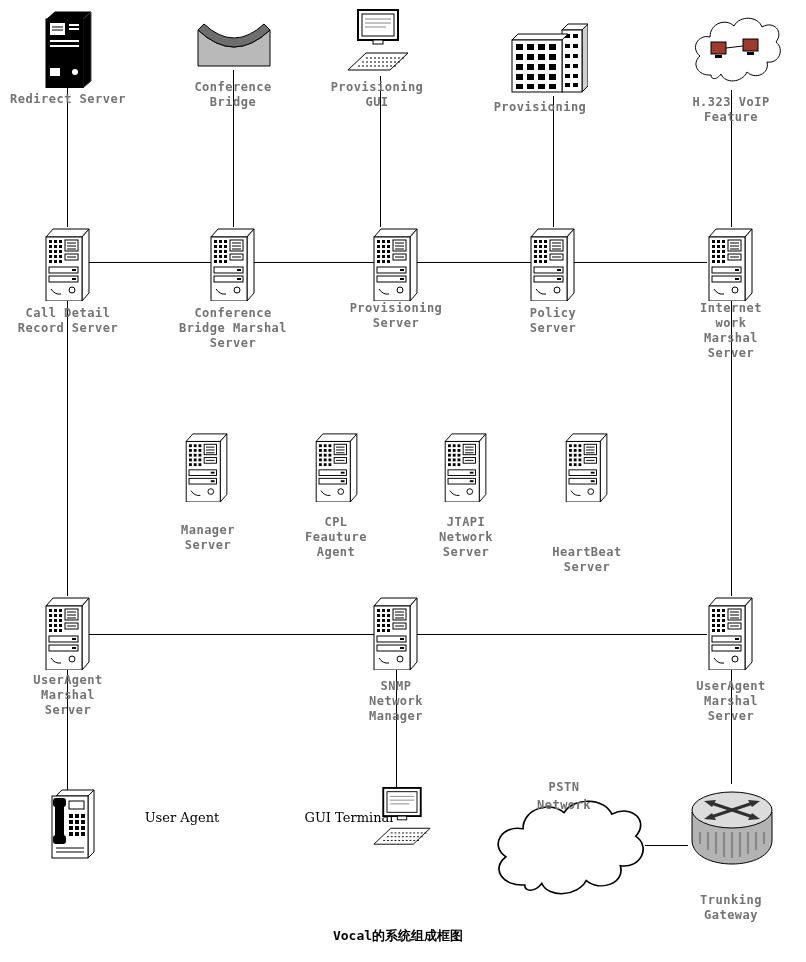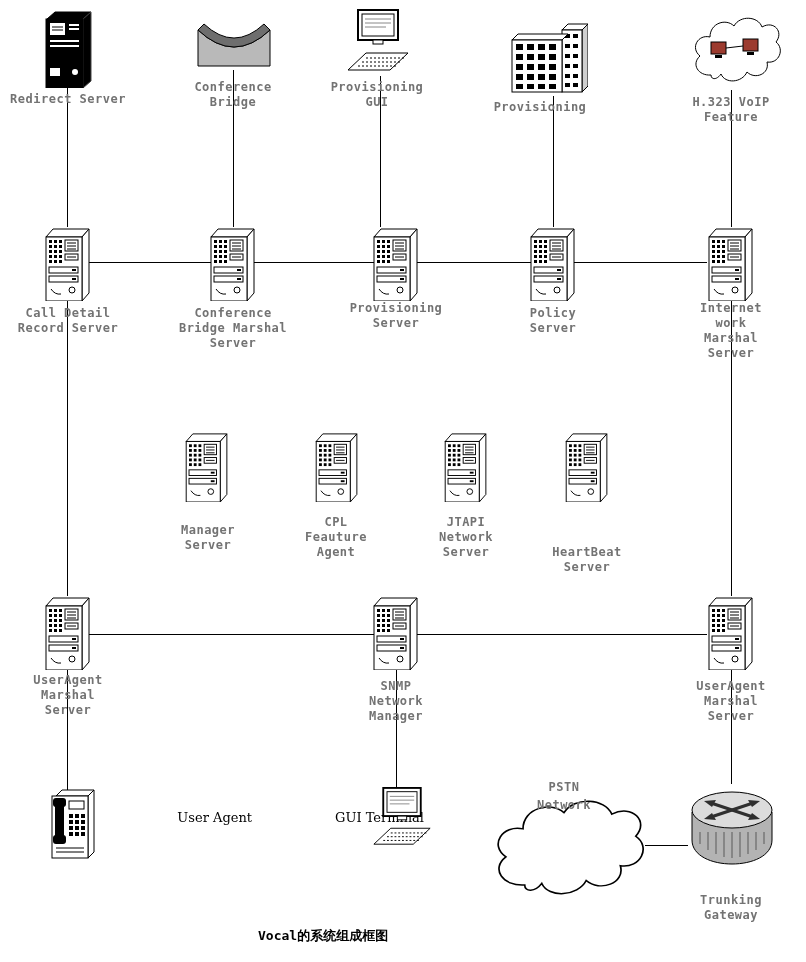--- a/index.html
+++ b/index.html
@@ -2,23 +2,23 @@
 <html><head>
 <meta charset="utf-8">
 <style>
   html,body{margin:0;padding:0;background:#fff;}
   #diagram{position:relative;width:806px;height:962px;background:#fff;overflow:hidden;
            font-family:"DejaVu Sans Mono",monospace;color:#000;}
   .abs{position:absolute;}
   .line{position:absolute;background:#000;}
   .label{position:absolute;text-align:center;font:bold 12px/15px "DejaVu Sans Mono",monospace;
          white-space:pre-line;letter-spacing:0.5px;color:#737373;}
-  .plain{position:absolute;text-align:right;font:13px/16px "DejaVu Serif",serif;
+  .plain{position:absolute;text-align:center;font:13px/16px "DejaVu Serif",serif;
          white-space:pre-line;color:#000;}
-  .caption{position:absolute;text-align:left;font:bold 13px/16px "DejaVu Sans Mono",monospace;color:#000;}
+  .caption{position:absolute;text-align:center;font:bold 13px/16px "DejaVu Sans Mono",monospace;color:#000;}
   .node{display:contents;}
 </style>
 </head>
 <body>
 
 <svg style="position:absolute;width:0;height:0" aria-hidden="true">
 <defs>
   <symbol id="sym-tower" viewBox="0 0 48 74">
     <polygon points="2,10 9,2 45,2 38,10" fill="#fff" stroke="#000"></polygon>
     <polygon points="38,10 45,2 45,66 38,74" fill="#fff" stroke="#000"></polygon>

